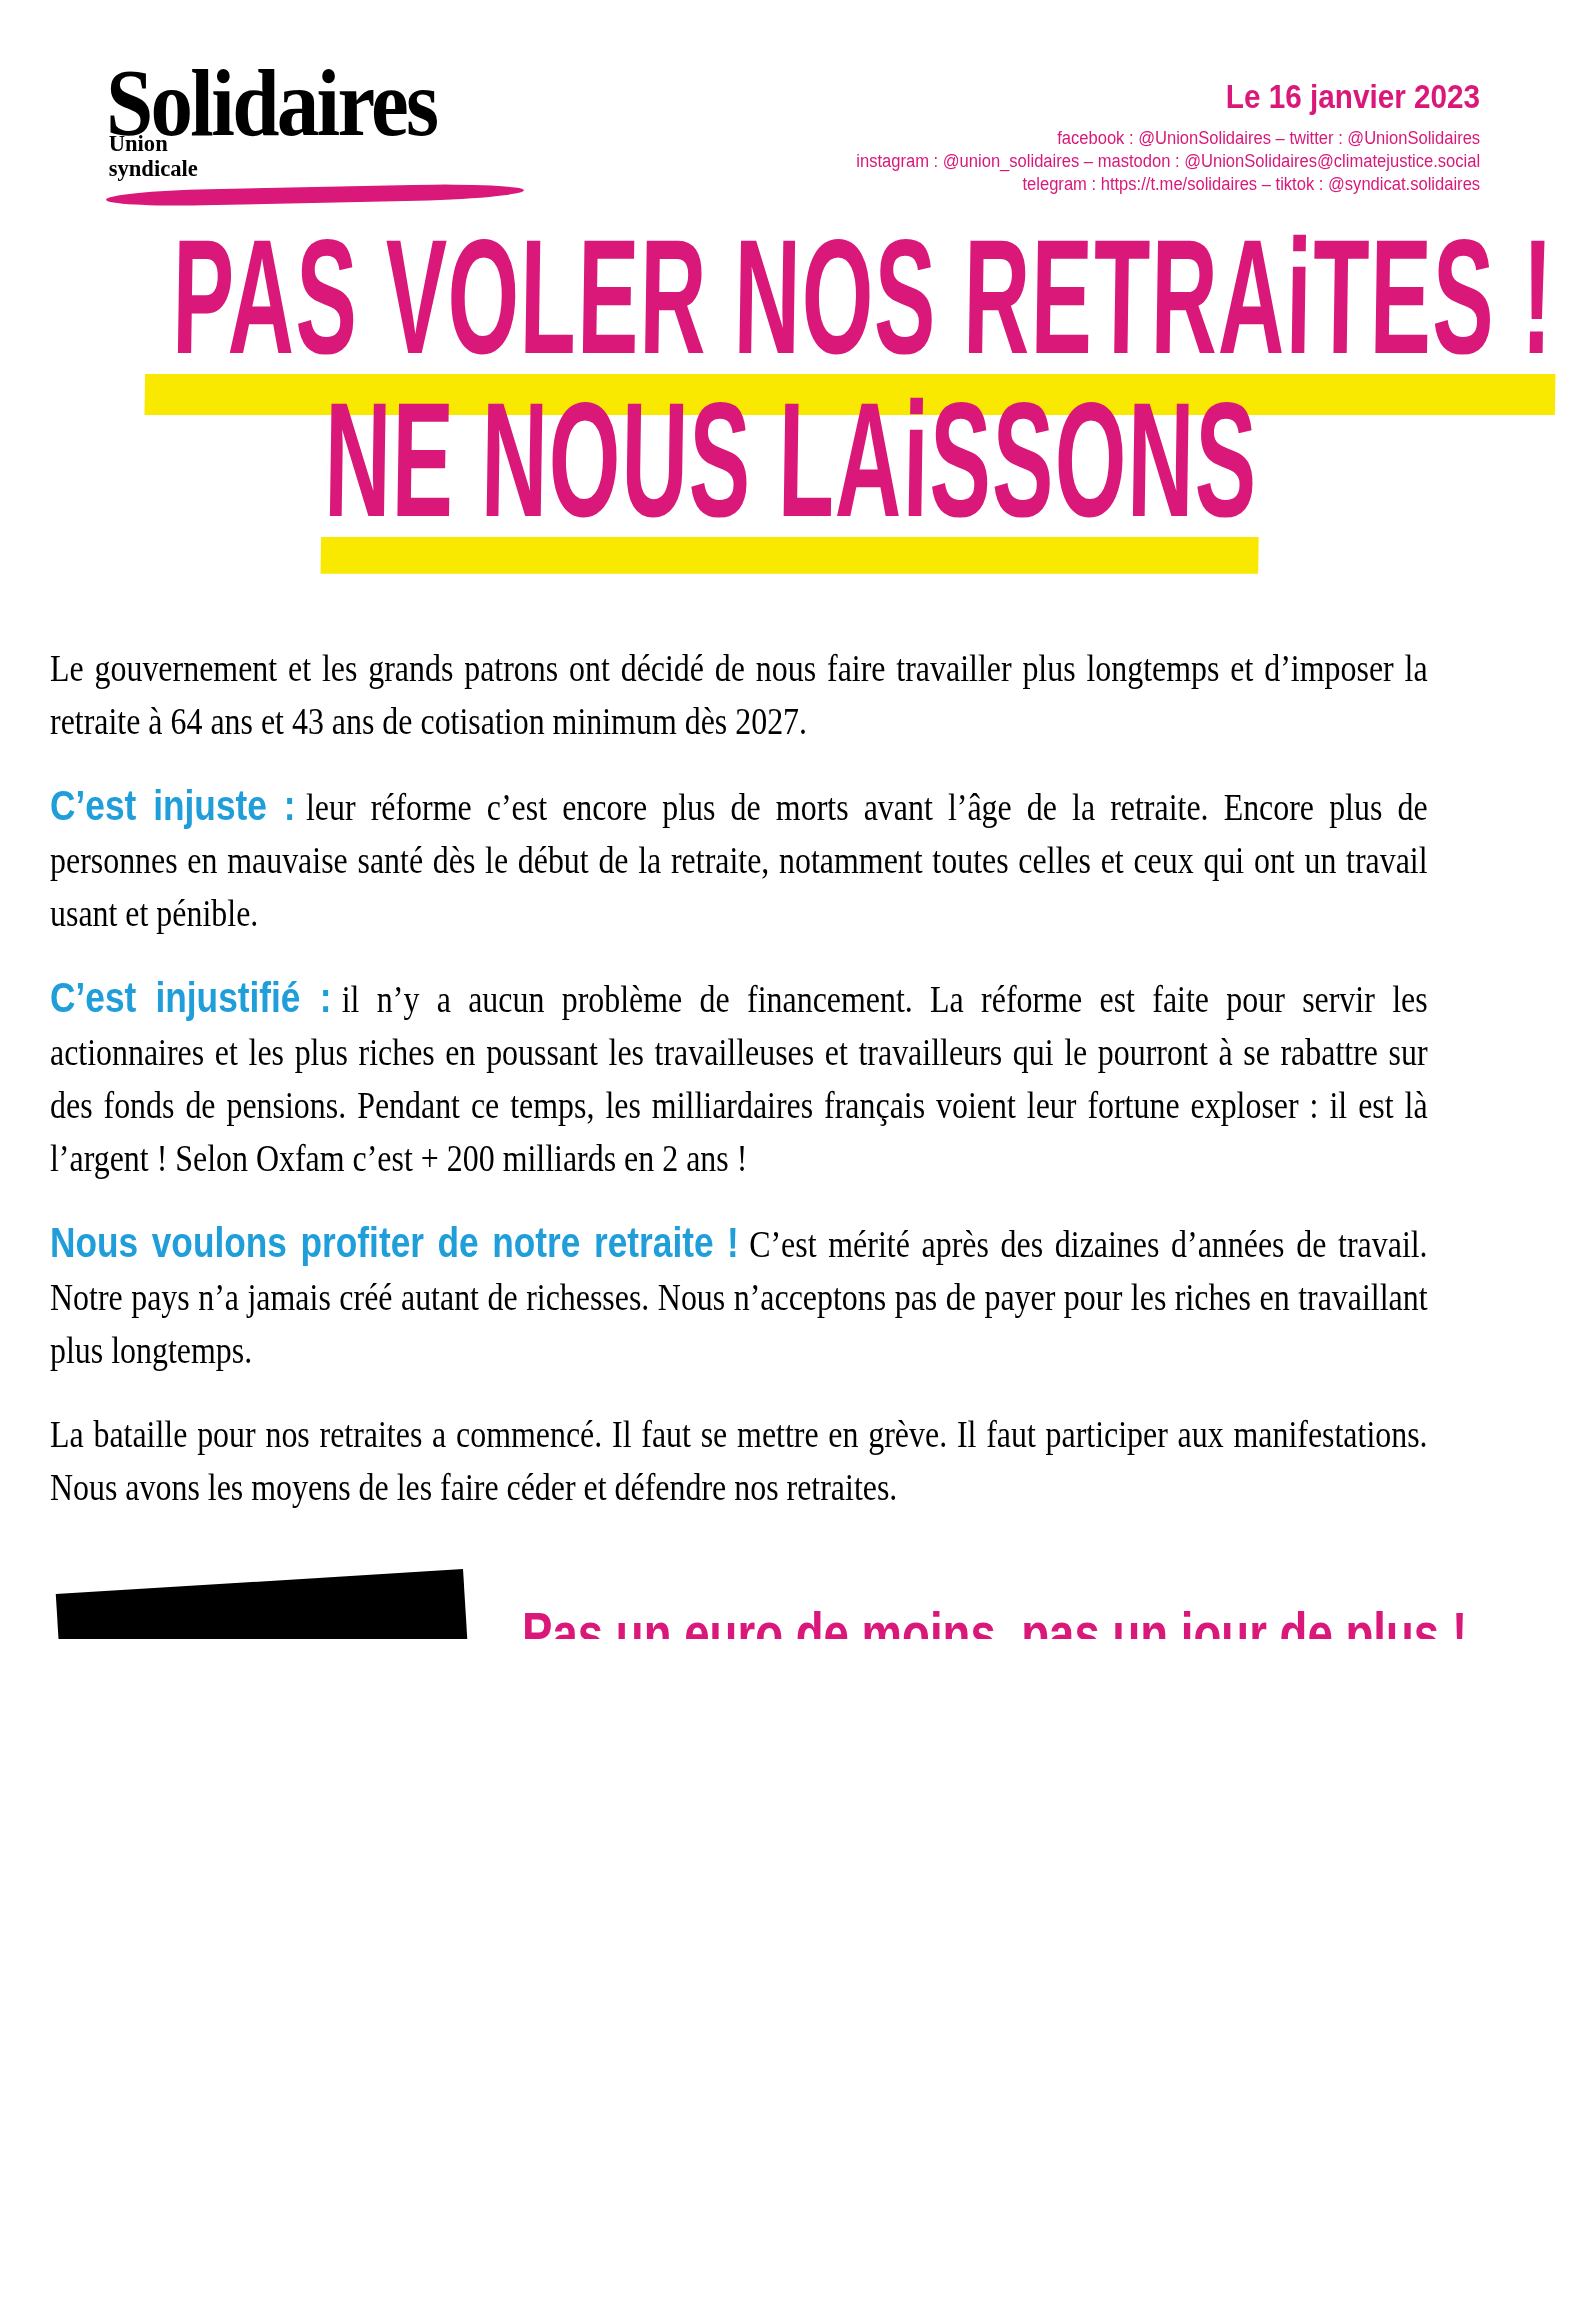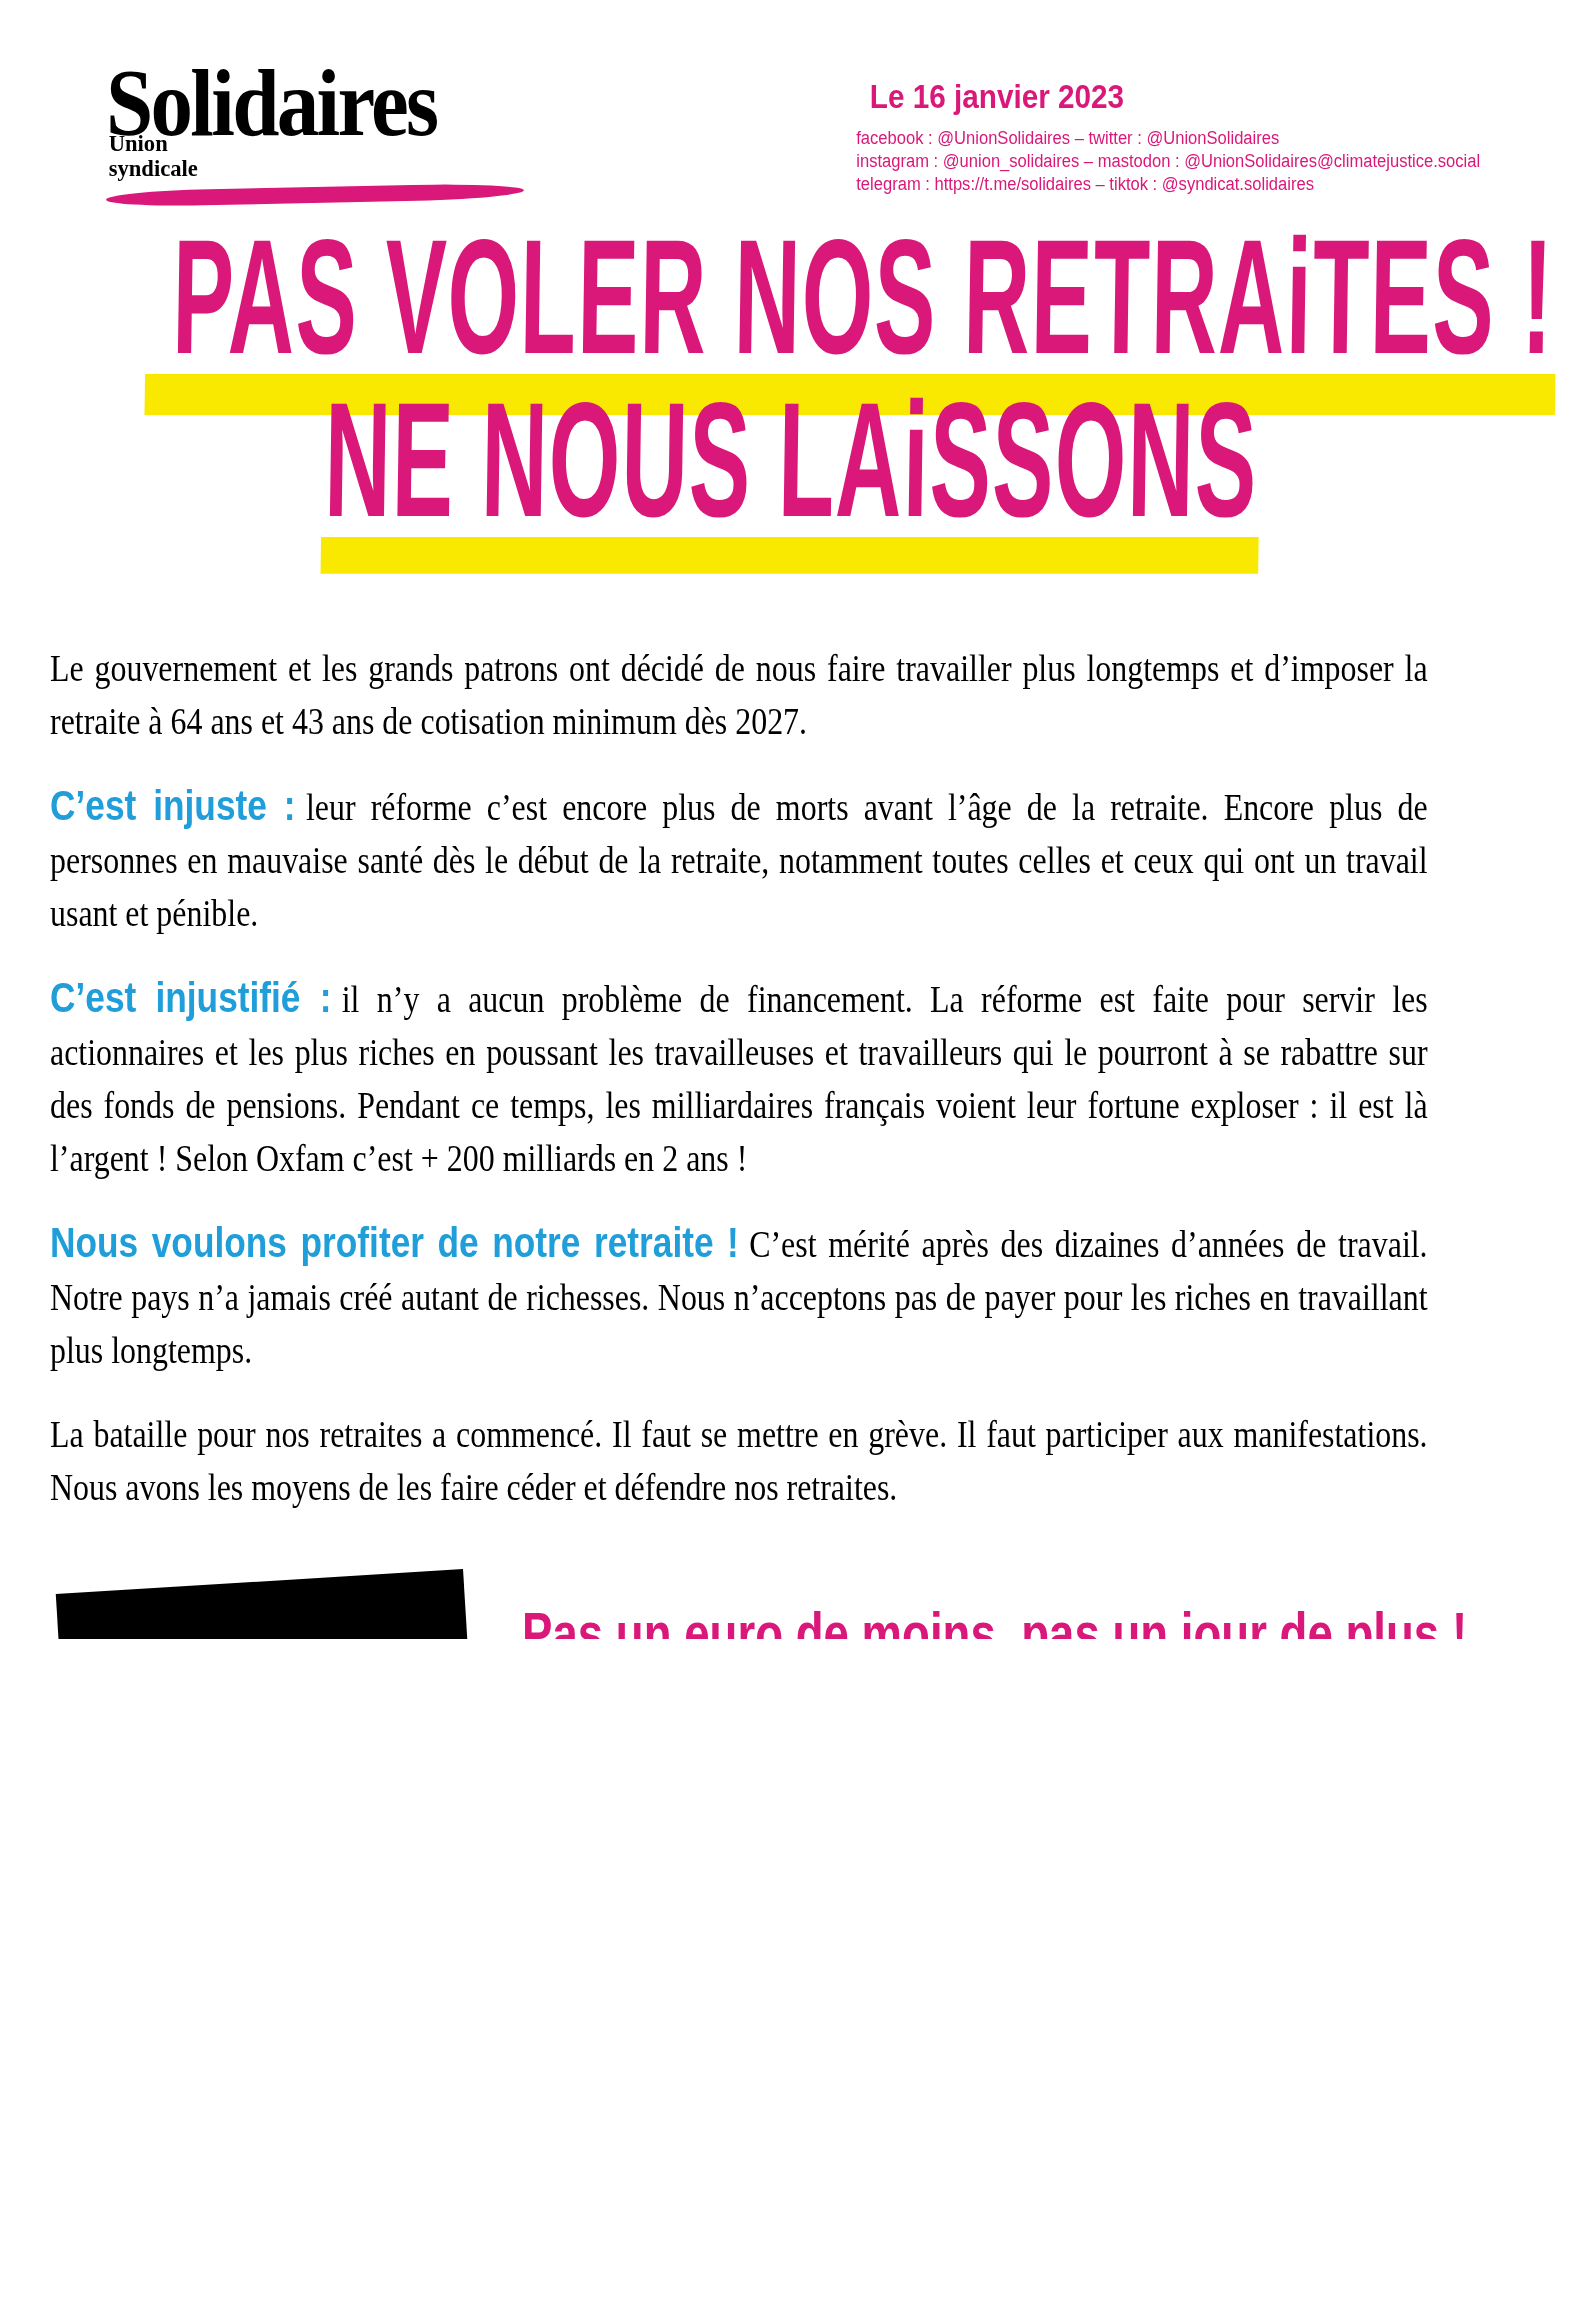--- a/index.html
+++ b/index.html
@@ -14,21 +14,21 @@
   .logo { position:relative; width:438px; }
   .logo-word { display:inline-block; font-family:"Liberation Serif",serif; font-weight:700;
                font-size:85px; letter-spacing:-2.7px; line-height:1; color:#000;
                transform:scaleY(1.12); transform-origin:0 100%; }
   .logo-tag { display:inline-block; width:120px; font-family:"Liberation Serif",serif;
               font-weight:700; font-size:22.6px; line-height:24.6px; vertical-align:top;
               margin:-19px 0 0 2.7px; }
   .logo-swoosh { width:418px; height:16.4px; background:#d9187a; margin-top:5.5px;
                  border-radius:48% 52% 55% 45% / 100% 90% 100% 90%;
                  transform:rotate(-1.2deg); }
-  .masthead-right { text-align:left; padding-top:12.3px; }
+  .masthead-right { text-align:right; padding-top:12.3px; }
   .date { font-family:"Liberation Sans","DejaVu Sans",sans-serif; font-weight:700;
           font-size:33px; color:#d9187a; transform:scaleX(0.9); transform-origin:100% 0;
           margin-bottom:11px; }
   .social { font-family:"Liberation Sans","DejaVu Sans",sans-serif; font-size:18px;
             line-height:23px; color:#d9187a; transform:scaleX(0.92); transform-origin:100% 0; }
 
   
   .headline { margin-top:36px; text-align:center; }
   .hl-line { position:relative; height:163px; }
   .hl-text { display:inline-block; position:relative; white-space:pre;

